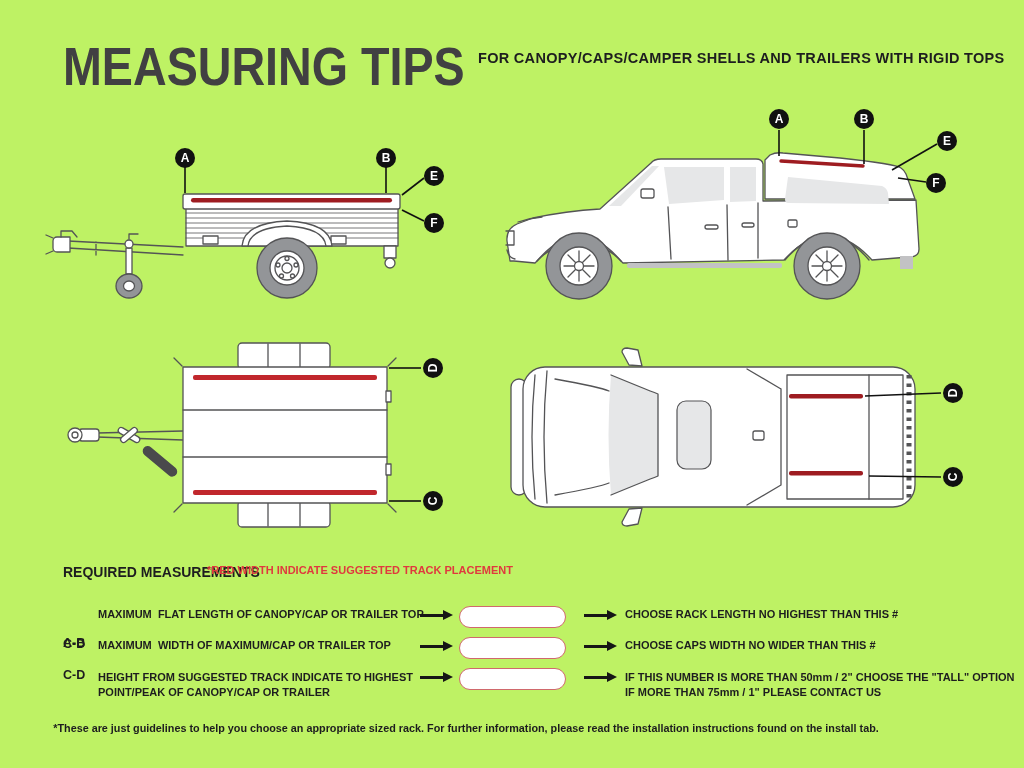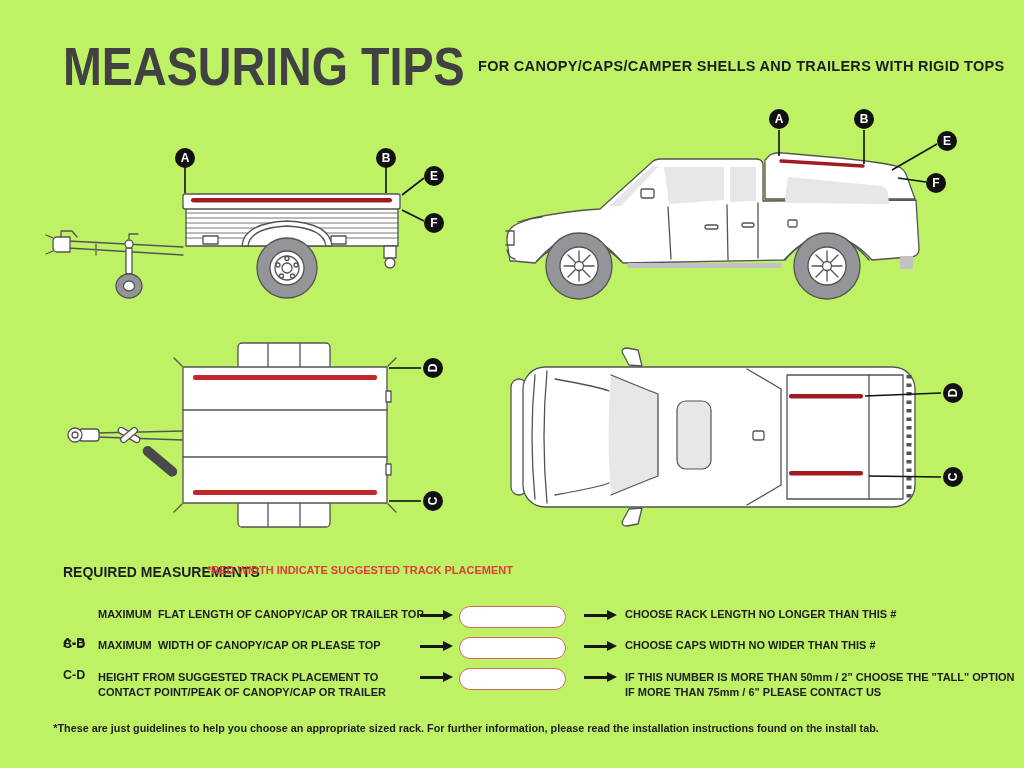--- a/index.html
+++ b/index.html
@@ -3,21 +3,21 @@
 <meta charset="utf-8">
 <style>
   html,body{margin:0;padding:0;background:#fff;}
   #canvas{position:relative;width:1024px;height:768px;background:#bef264;overflow:hidden;
           font-family:"Liberation Sans",sans-serif;color:var(--text-black,#1d1d1f);}
   .abs{position:absolute;}
 
   
   .title{left:63px;top:36px;font-size:53px;font-weight:800;letter-spacing:0;
          color:var(--title-gray,#414042);transform:scaleX(.88);transform-origin:left top;white-space:pre;}
-  .subtitle{left:478px;top:50px;font-size:14.5px;font-weight:700;letter-spacing:.3px;white-space:pre;margin-top:8px;}
+  .subtitle{left:478px;top:50px;font-size:14.5px;font-weight:700;letter-spacing:.3px;white-space:pre;}
 
   
   .heading{left:63px;top:564px;font-size:14px;font-weight:700;white-space:pre;}
   .note{left:207px;top:564px;font-size:11px;font-weight:700;color:var(--note-red,#e0393e);white-space:pre;}
   .row-id{font-size:12.5px;font-weight:700;white-space:pre;}
   .row-desc{font-size:11px;font-weight:700;}
   .nowrap{white-space:pre;}
   .wrap{width:318px;line-height:15px;}
   .pre-line{white-space:pre-line;line-height:15px;}
   .pill{width:105px;height:20px;border:1.6px solid var(--pill-border-red,#d0696d);border-radius:11px;background:#fff;}
@@ -242,37 +242,37 @@
 
   <div class="abs heading">REQUIRED MEASUREMENTS</div>
   <div class="abs note">*RED WIDTH INDICATE SUGGESTED TRACK PLACEMENT</div>
 
   <div>
     <div class="abs row-id" style="left:63px;top:636px">A-B</div>
     <div class="abs row-desc nowrap" style="left:98px;top:608px">MAXIMUM  FLAT LENGTH OF CANOPY/CAP OR TRAILER TOP</div>
     <div class="abs arrow" style="left:420px;top:614px"></div>
     <div class="abs pill" style="left:459px;top:606px"></div>
     <div class="abs arrow" style="left:584px;top:614px"></div>
-    <div class="abs row-desc nowrap" style="left:625px;top:608px">CHOOSE RACK LENGTH NO LONGER THAN THIS #</div>
+    <div class="abs row-desc nowrap" style="left:625px;top:608px">CHOOSE RACK LENGTH NO HIGHEST THAN THIS #</div>
   </div>
 
   <div>
     <div class="abs row-id" style="left:63px;top:637px">C-D</div>
-    <div class="abs row-desc nowrap" style="left:98px;top:639px">MAXIMUM  WIDTH OF CANOPY/CAP OR PLEASE TOP</div>
+    <div class="abs row-desc nowrap" style="left:98px;top:639px">MAXIMUM  WIDTH OF MAXIMUM/CAP OR TRAILER TOP</div>
     <div class="abs arrow" style="left:420px;top:645px"></div>
     <div class="abs pill" style="left:459px;top:637px"></div>
     <div class="abs arrow" style="left:584px;top:645px"></div>
     <div class="abs row-desc nowrap" style="left:625px;top:639px">CHOOSE CAPS WIDTH NO WIDER THAN THIS #</div>
   </div>
 
   <div>
     <div class="abs row-id" style="left:63px;top:668px">C-D</div>
-    <div class="abs row-desc wrap" style="left:98px;top:670px">HEIGHT FROM SUGGESTED TRACK PLACEMENT TO CONTACT POINT/PEAK OF CANOPY/CAP OR TRAILER</div>
+    <div class="abs row-desc wrap" style="left:98px;top:670px">HEIGHT FROM SUGGESTED TRACK INDICATE TO HIGHEST POINT/PEAK OF CANOPY/CAP OR TRAILER</div>
     <div class="abs arrow" style="left:420px;top:676px"></div>
     <div class="abs pill" style="left:459px;top:668px"></div>
     <div class="abs arrow" style="left:584px;top:676px"></div>
     <div class="abs row-desc pre-line" style="left:625px;top:670px">IF THIS NUMBER IS MORE THAN 50mm / 2" CHOOSE THE "TALL" OPTION
-IF MORE THAN 75mm / 6" PLEASE CONTACT US</div>
+IF MORE THAN 75mm / 1" PLEASE CONTACT US</div>
   </div>
 
   <div class="abs footnote">*These are just guidelines to help you choose an appropriate sized rack. For further information, please read the installation instructions found on the install tab.</div>
 
 </div>
 
 </body></html>

